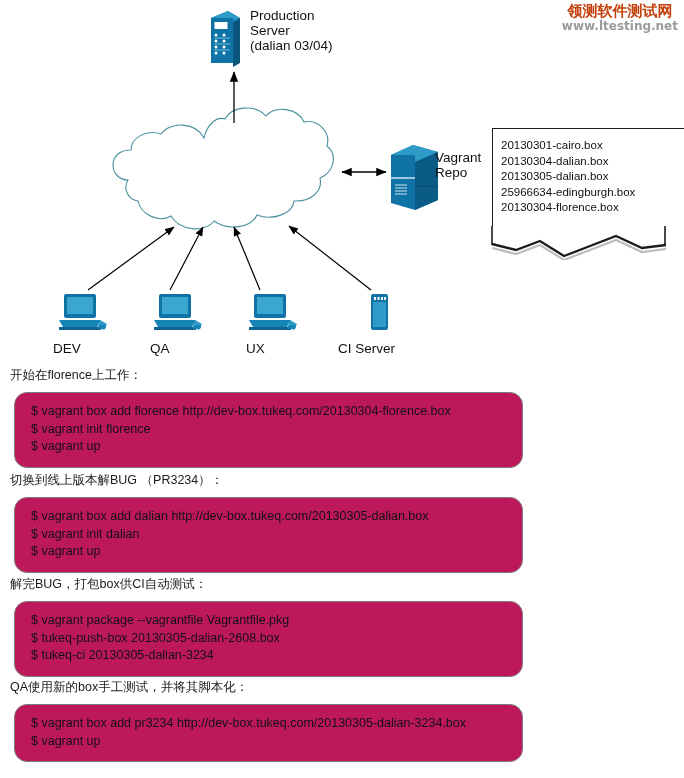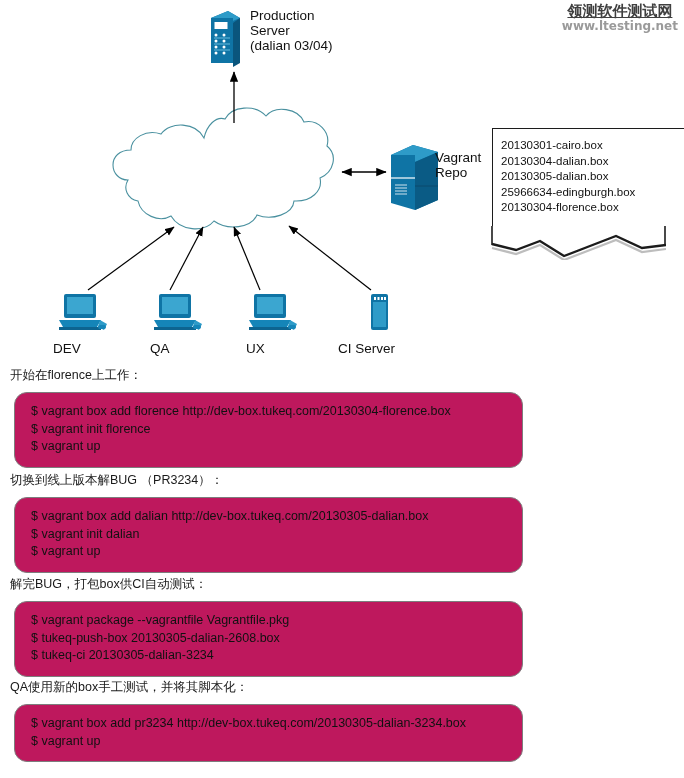--- a/index.html
+++ b/index.html
@@ -22,24 +22,23 @@
     position: absolute;
     top: 4px;
     right: 6px;
     text-align: center;
     line-height: 1.0;
     user-select: none;
   }
   .watermark .wm-cn {
     font-size: 15px;
     font-weight: bold;
-    color: #404040;
+    color: #c2410c;
     letter-spacing: 0px;
     font-family: "DejaVu Sans", sans-serif;
-    text-decoration: underline;
   }
   .watermark .wm-url {
     font-size: 12px;
     font-weight: bold;
     color: #9a9a9a;
     font-family: "DejaVu Sans", sans-serif;
     margin-top: 1px;
   }
 
   

